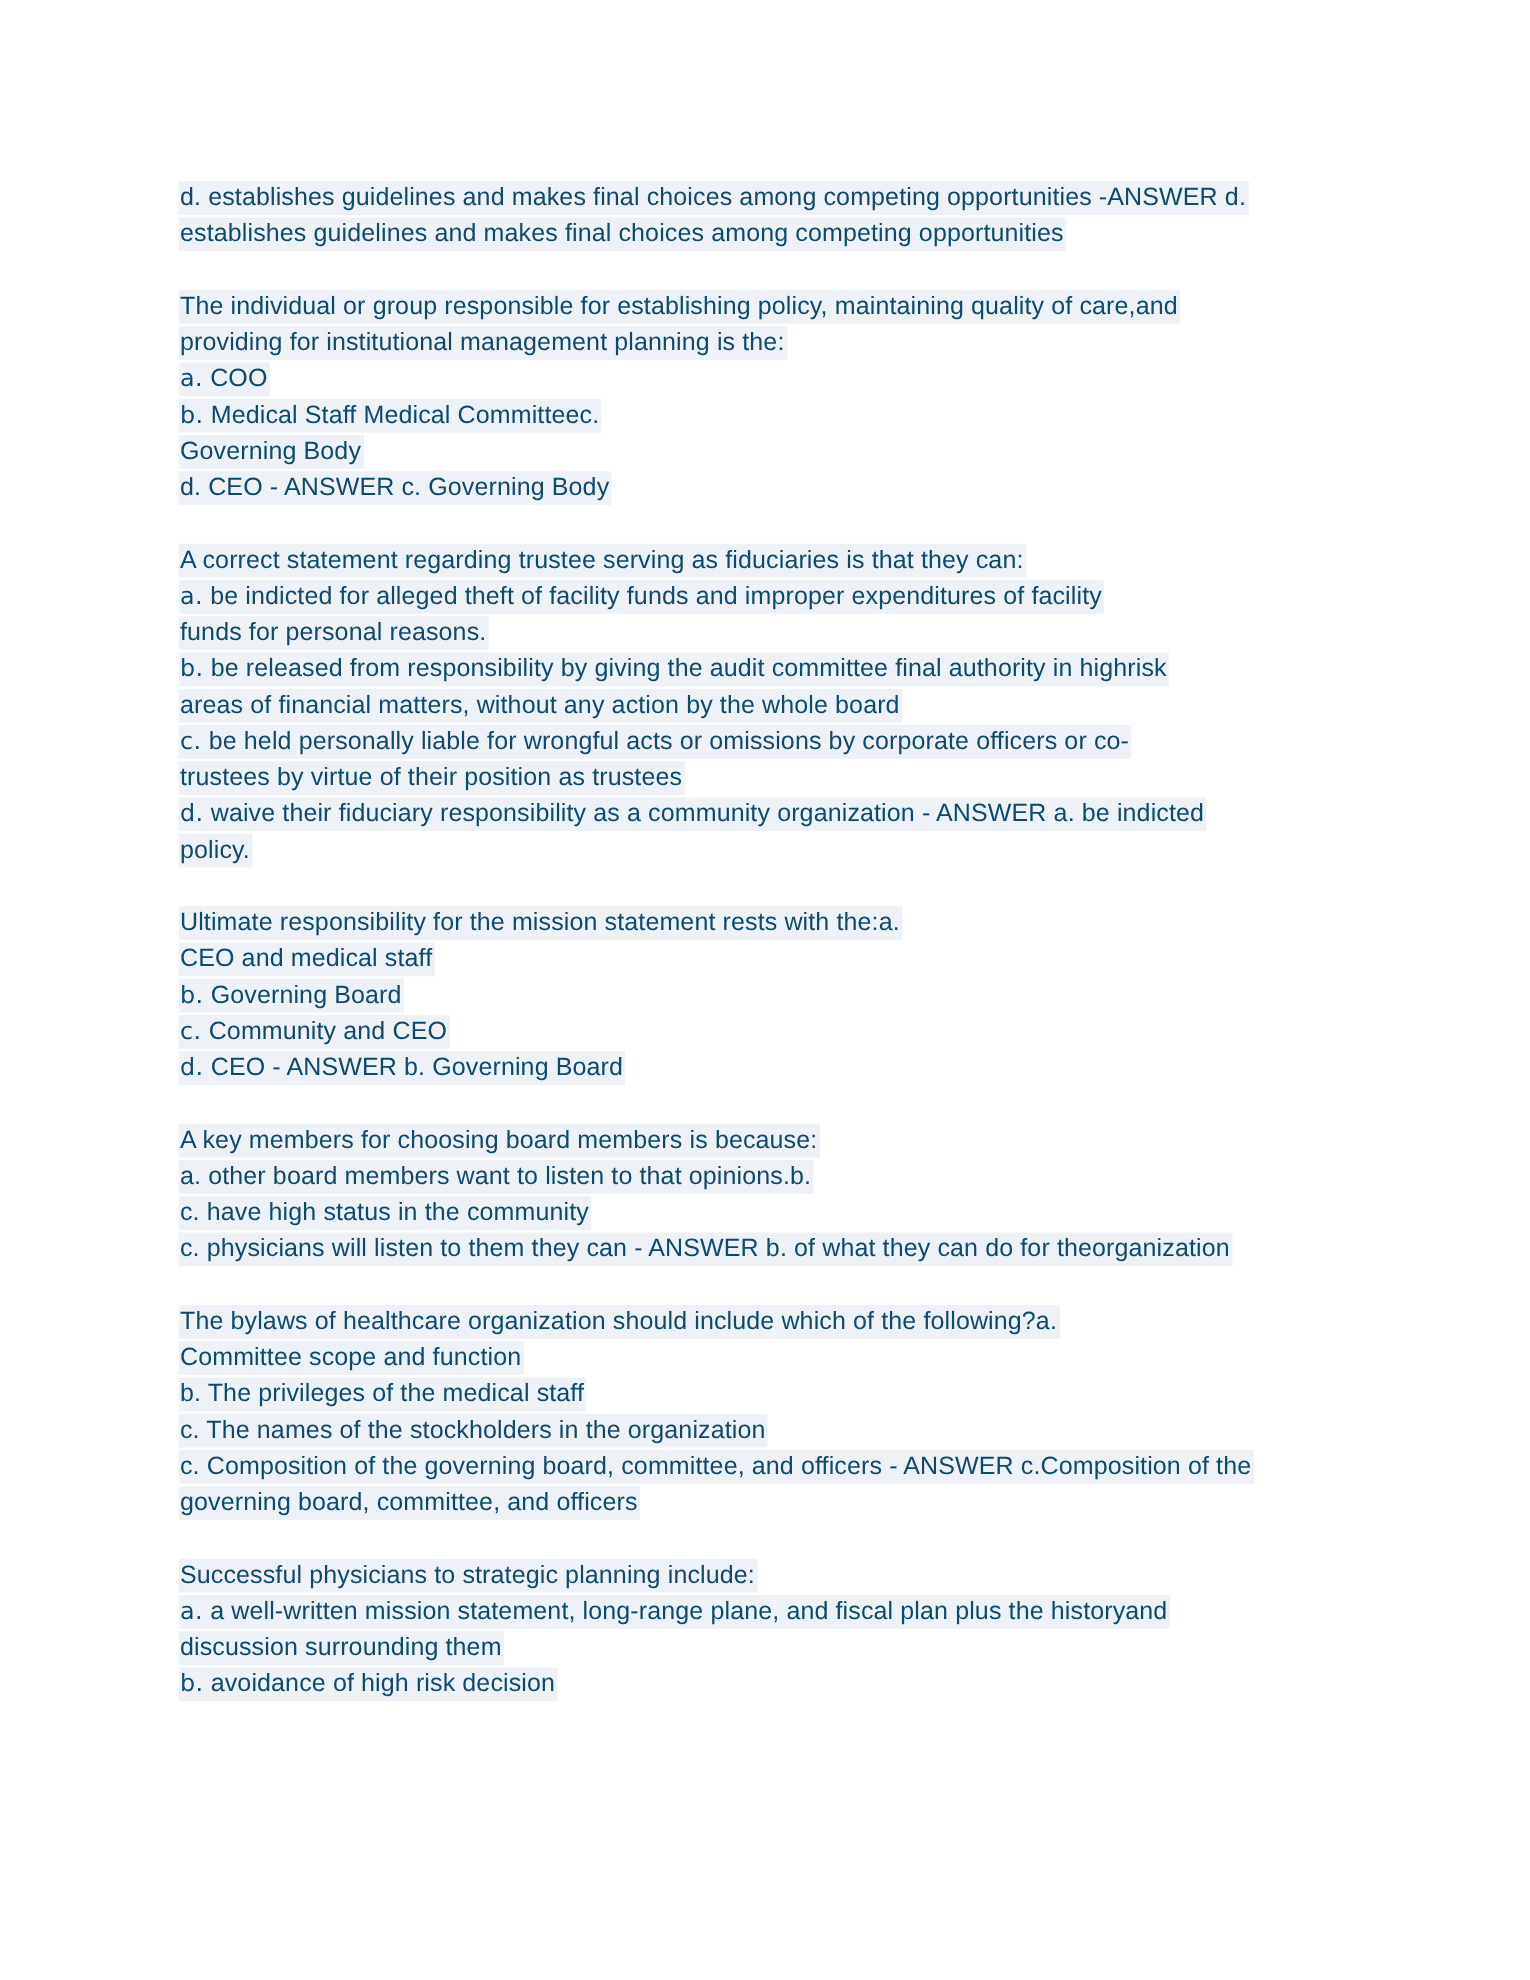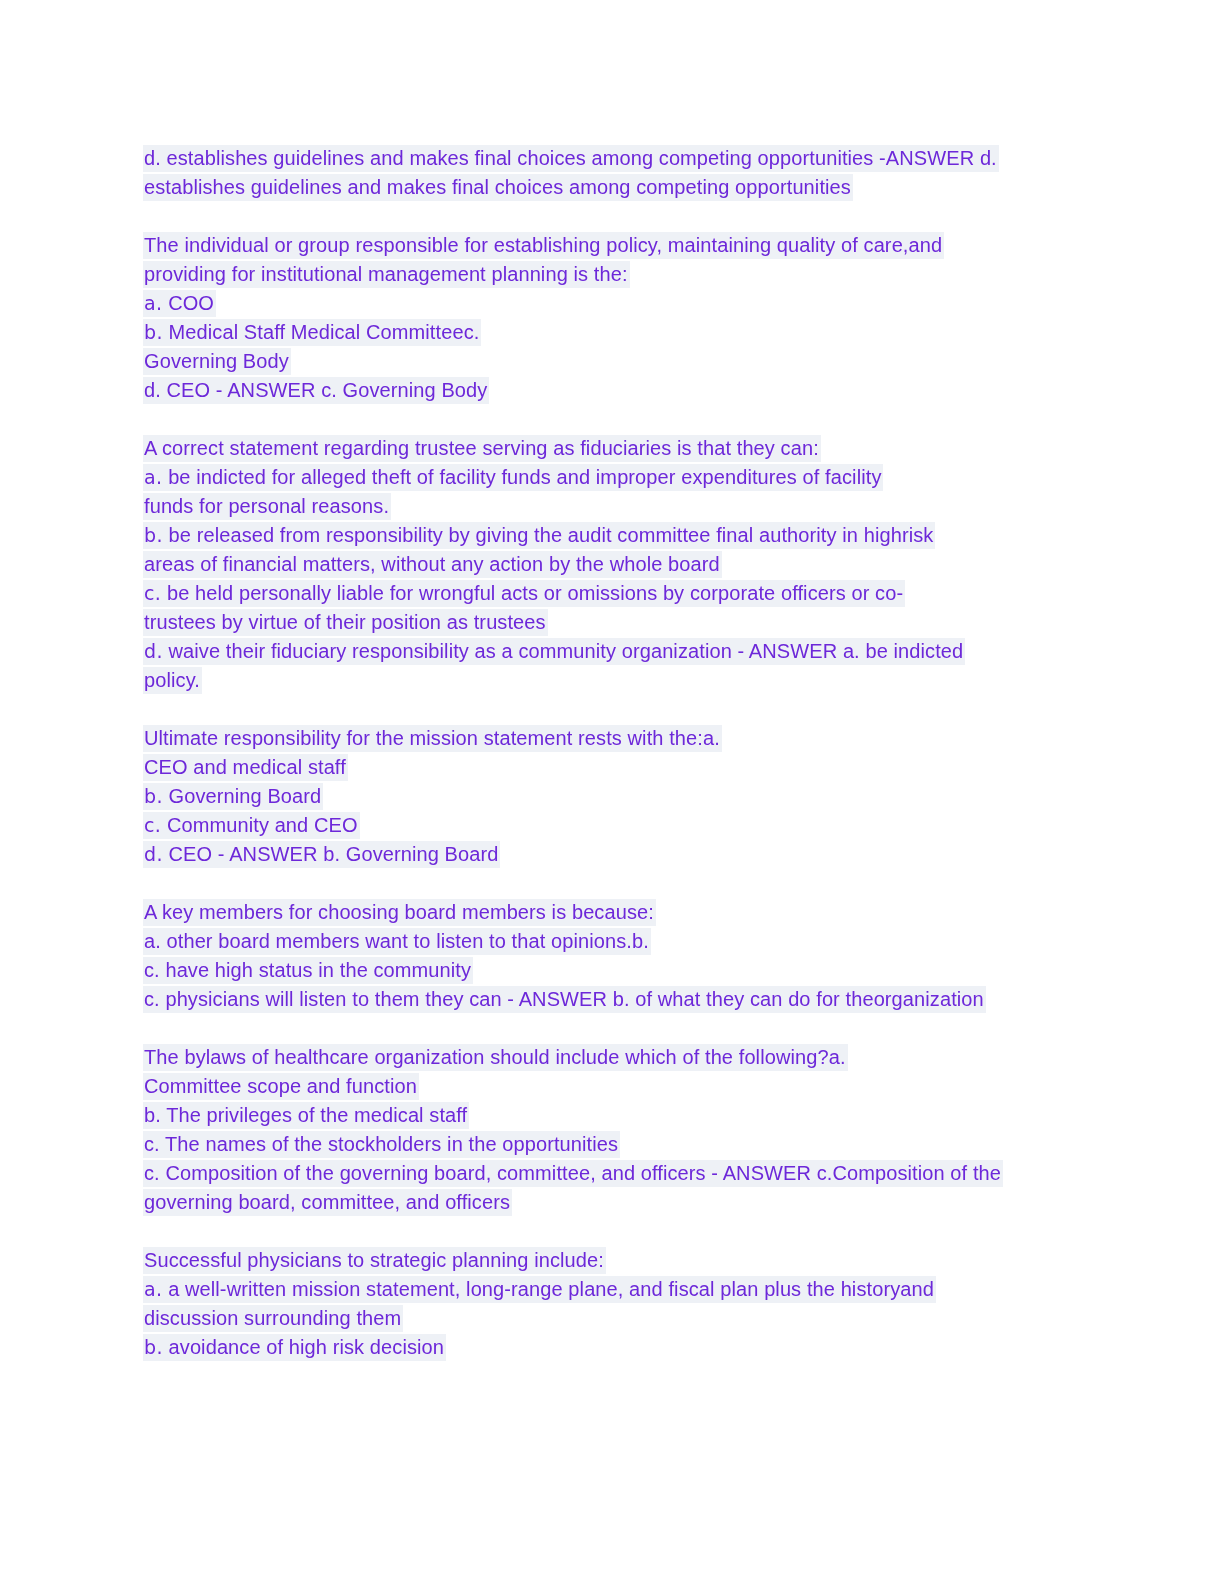--- a/index.html
+++ b/index.html
@@ -22,21 +22,21 @@
   }
   .para {
     margin: 0 0 29px 0;
     padding: 0;
   }
   .line {
     height: 29px;
     line-height: 29px;
     white-space: nowrap;
     font-size: 20px;
-    color: #6d28d9;
+    color: #0c4a6e;
     letter-spacing: 0.1px;
   }
   .line .hl {
     background: #eef1f6;
     padding: 2px 2px 3px 1px;
   }
   .prefix {
     font-family: "DejaVu Sans", sans-serif;
     font-size: 19px;
     letter-spacing: 0.4px;
@@ -79,21 +79,21 @@
     <div class="para">
       <div class="line"><span class="hl">A key members for choosing board members is because:</span></div>
       <div class="line"><span class="hl">a. other board members want to listen to that opinions.b.</span></div>
       <div class="line"><span class="hl">c. have high status in the community</span></div>
       <div class="line"><span class="hl">c. physicians will listen to them they can - ANSWER b. of what they can do for theorganization</span></div>
     </div>
     <div class="para">
       <div class="line"><span class="hl">The bylaws of healthcare organization should include which of the following?a.</span></div>
       <div class="line"><span class="hl">Committee scope and function</span></div>
       <div class="line"><span class="hl">b. The privileges of the medical staff</span></div>
-      <div class="line"><span class="hl">c. The names of the stockholders in the opportunities</span></div>
+      <div class="line"><span class="hl">c. The names of the stockholders in the organization</span></div>
       <div class="line"><span class="hl">c. Composition of the governing board, committee, and officers - ANSWER c.Composition of the</span></div>
       <div class="line"><span class="hl">governing board, committee, and officers</span></div>
     </div>
     <div class="para">
       <div class="line"><span class="hl">Successful physicians to strategic planning include:</span></div>
       <div class="line"><span class="hl"><span class="prefix">a.</span> a well-written mission statement, long-range plane, and fiscal plan plus the historyand</span></div>
       <div class="line"><span class="hl">discussion surrounding them</span></div>
       <div class="line"><span class="hl"><span class="prefix">b.</span> avoidance of high risk decision</span></div>
     </div>
   </div>

